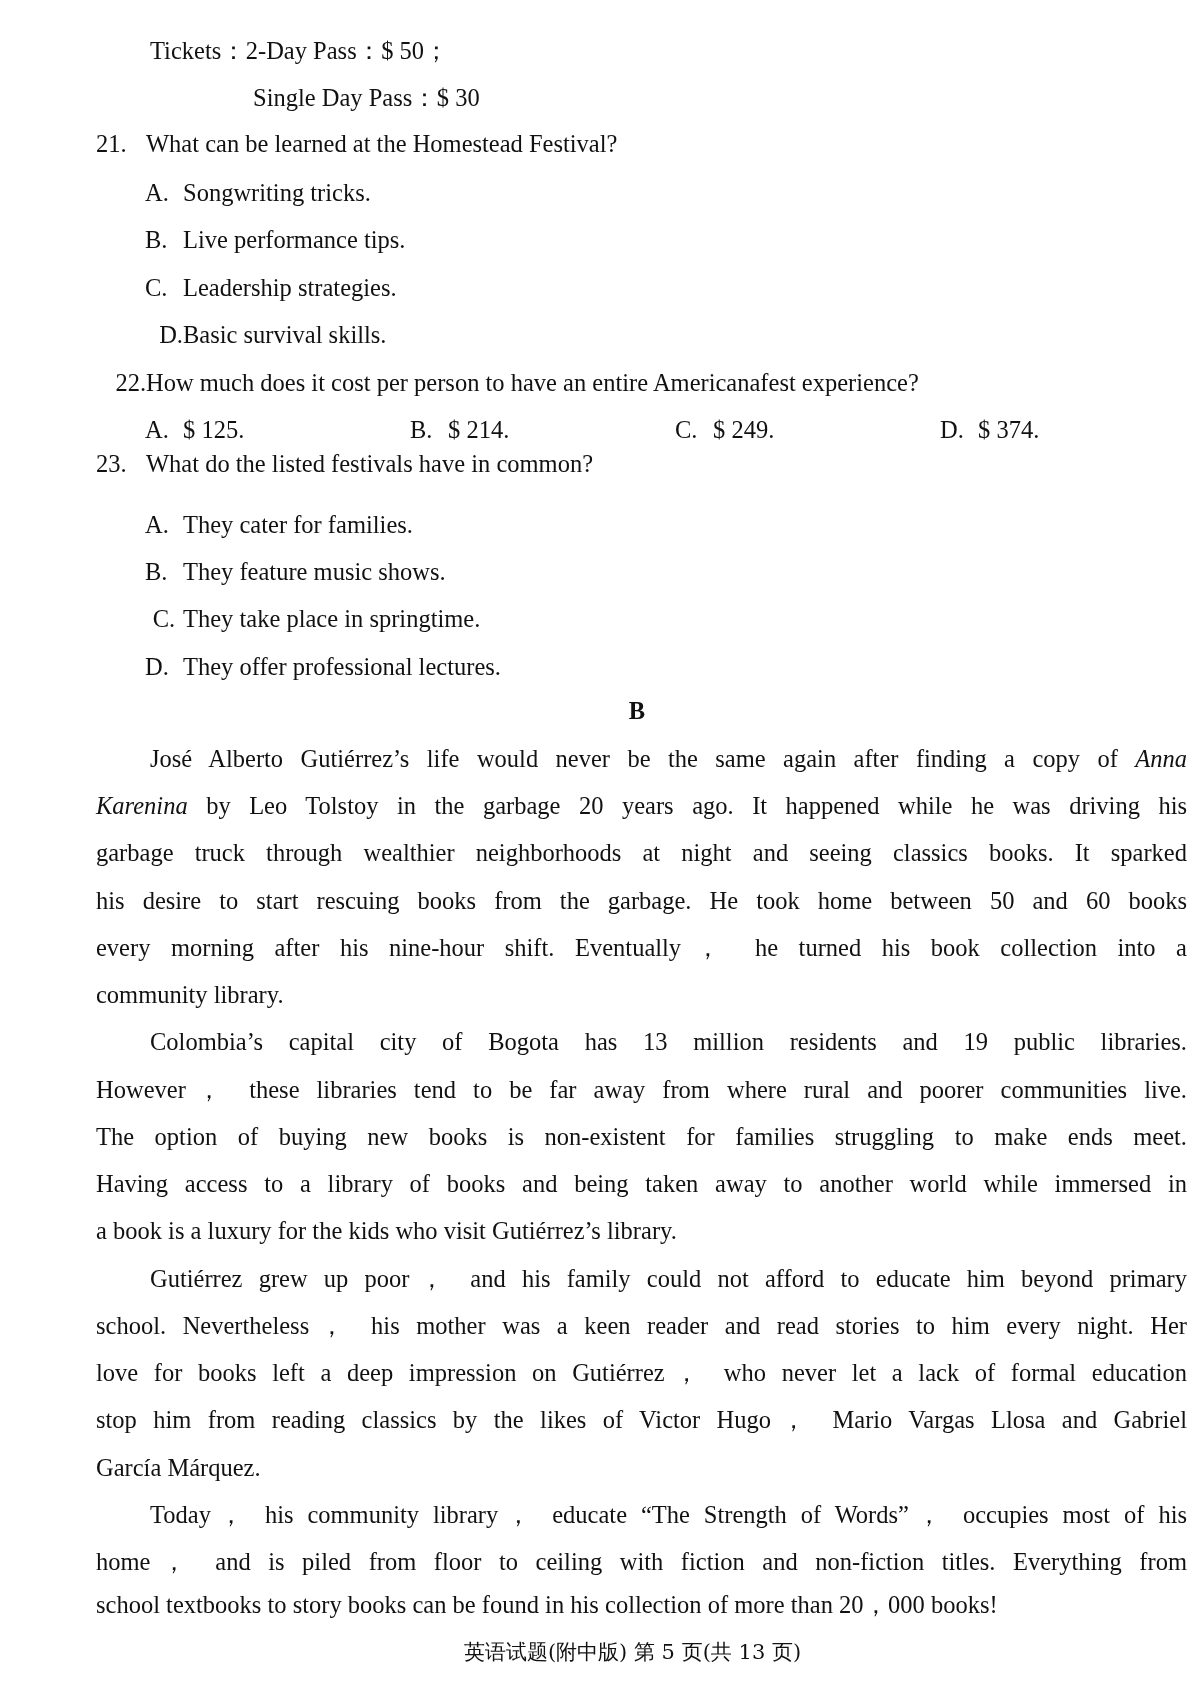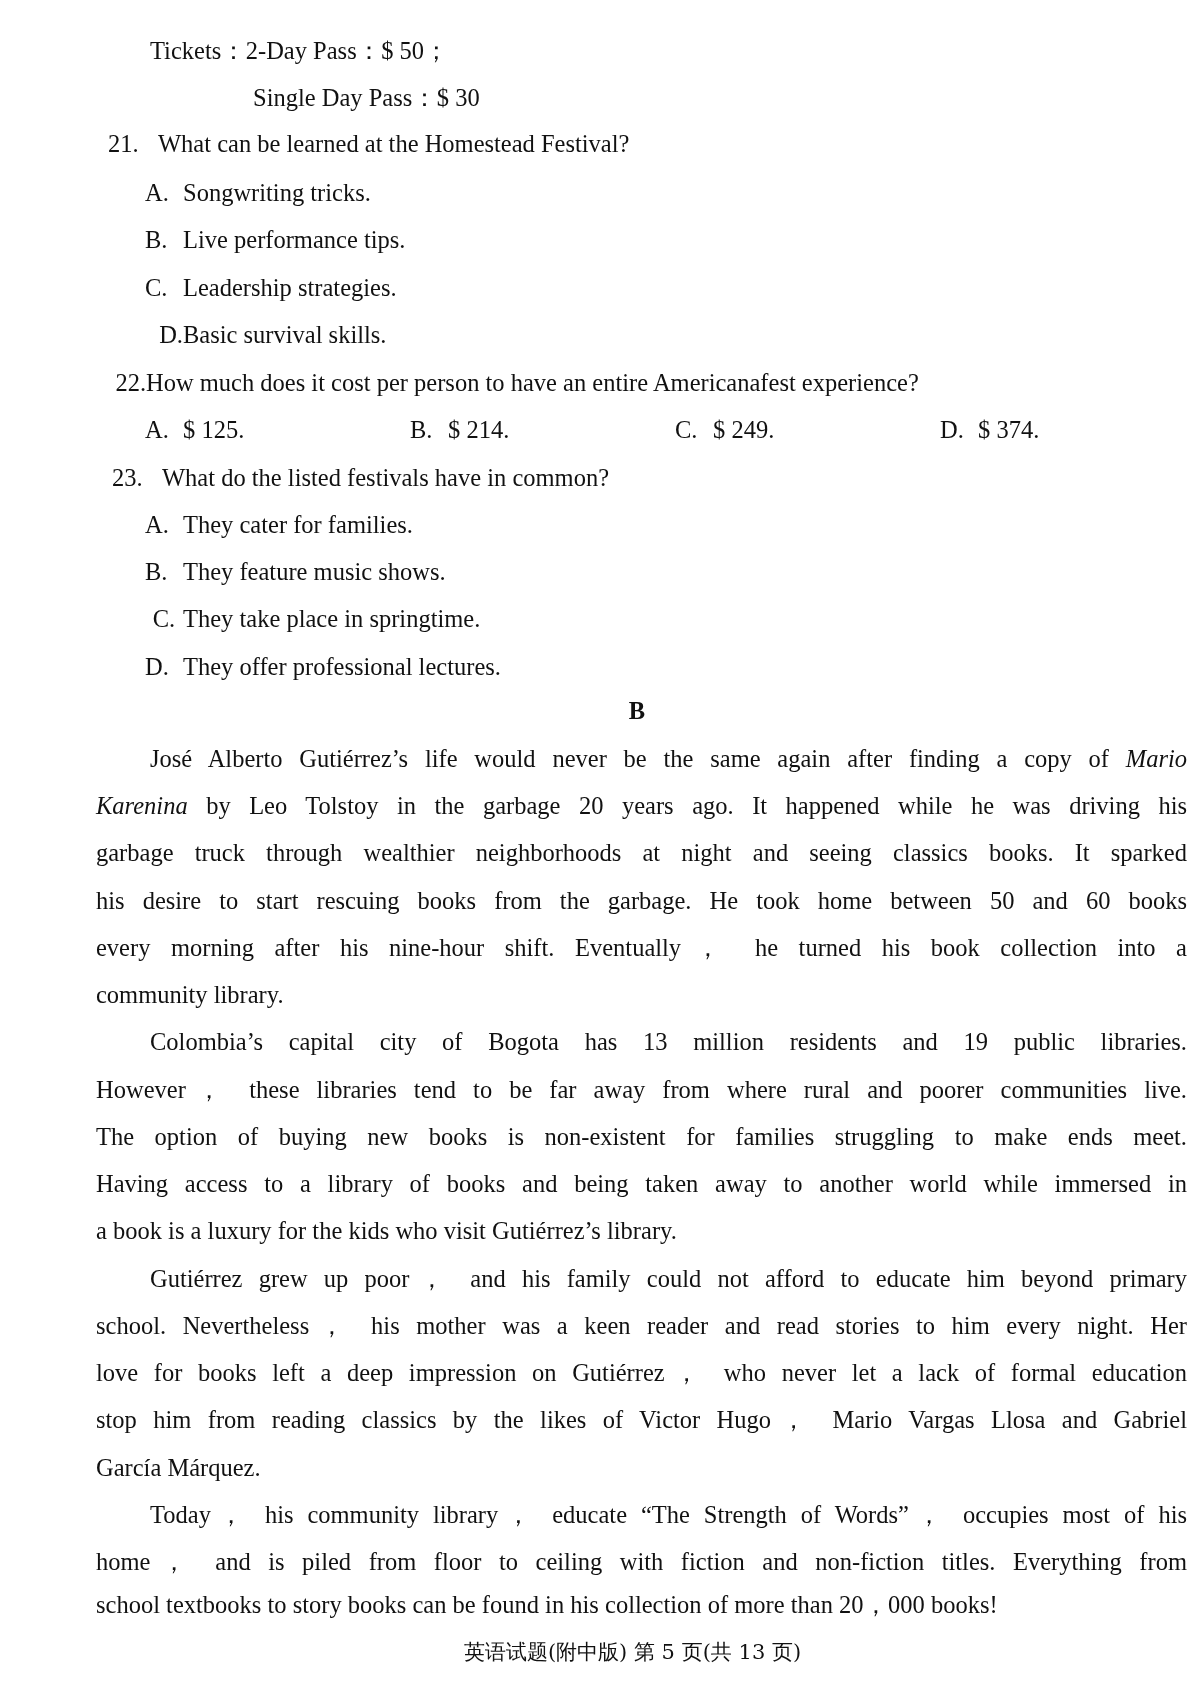--- a/index.html
+++ b/index.html
@@ -37,51 +37,51 @@
     font-family: "DejaVu Serif", serif;
   }
   i { font-style: italic; }
 </style>
 </head>
 <body>
 
 <div class="line" style="left:150px; top:27px;"><span>Tickets：2-Day Pass：$ 50；</span></div>
 <div class="line" style="left:253px; top:74px;"><span>Single Day Pass：$ 30</span></div>
 
-<div class="line" style="left:108px; top:120px;">
+<div class="line" style="left:96px; top:120px;">
   <span class="q-num">21.</span><span>What can be learned at the Homestead Festival?</span>
 </div>
 <div class="line" style="left:145px; top:169px;"><span class="opt-letter">A.</span><span>Songwriting tricks.</span></div>
 <div class="line" style="left:145px; top:216px;"><span class="opt-letter">B.</span><span>Live performance tips.</span></div>
 <div class="line" style="left:145px; top:264px;"><span class="opt-letter">C.</span><span>Leadership strategies.</span></div>
 <div class="line" style="left:145px; top:311px;text-align:right;"><span class="opt-letter">D.</span><span>Basic survival skills.</span></div>
 
 <div class="line" style="left:96px; top:359px;text-align:right;">
   <span class="q-num">22.</span><span>How much does it cost per person to have an entire Americanafest experience?</span>
 </div>
 <div class="opts-row" style="top:406px;text-decoration:underline;">
   <span class="opt" style="left:0px;"><span class="opt-letter">A.</span><span>$ 125.</span></span>
   <span class="opt" style="left:265px;"><span class="opt-letter">B.</span><span>$ 214.</span></span>
   <span class="opt" style="left:530px;"><span class="opt-letter">C.</span><span>$ 249.</span></span>
   <span class="opt" style="left:795px;"><span class="opt-letter">D.</span><span>$ 374.</span></span>
 </div>
 
-<div class="line" style="left:96px; top:454px;margin-left:16px;">
+<div class="line" style="left:96px; top:440px;">
   <span class="q-num">23.</span><span>What do the listed festivals have in common?</span>
 </div>
 <div class="line" style="left:145px; top:501px;"><span class="opt-letter">A.</span><span>They cater for families.</span></div>
 <div class="line" style="left:145px; top:548px;"><span class="opt-letter">B.</span><span>They feature music shows.</span></div>
 <div class="line" style="left:145px; top:595px;text-align:center;"><span class="opt-letter">C.</span><span>They take place in springtime.</span></div>
 <div class="line" style="left:145px; top:643px;"><span class="opt-letter">D.</span><span>They offer professional lectures.</span></div>
 
 <div class="heading-b" style="top:687px;">B</div>
 
 <div>
 
-  <div class="just" style="top: 735px; left: 150px; width: 1037px; white-space: normal;"><span>José Alberto Gutiérrez’s life would never be the same again after finding a copy of</span> <i>Mario</i></div>
+  <div class="just" style="top: 735px; left: 150px; width: 1037px; white-space: normal;"><span>José Alberto Gutiérrez’s life would never be the same again after finding a copy of</span> <i>Anna</i></div>
   <div class="just" style="top: 782px; white-space: normal;"><i>Karenina</i> <span>by Leo Tolstoy in the garbage 20 years ago.  It happened while he was driving his</span></div>
   <div class="just" style="top: 829px; white-space: normal;"><span>garbage truck through wealthier neighborhoods at night and seeing classics books.  It sparked</span></div>
   <div class="just" style="top: 877px; white-space: normal;"><span>his desire to start rescuing books from the garbage.  He took home between 50 and 60 books</span></div>
   <div class="just" style="top: 924px; white-space: normal;"><span>every morning after his nine-hour shift.  Eventually， he turned his book collection into a</span></div>
   <div class="just last" style="top: 971px; white-space: normal;"><span>community library.</span></div>
 
   <div class="just" style="top: 1018px; left: 150px; width: 1037px; white-space: normal;"><span>Colombia’s capital city of Bogota has 13 million residents and 19 public libraries.</span></div>
   <div class="just" style="top: 1066px; white-space: normal;"><span>However， these libraries tend to be far away from where rural and poorer communities live.</span></div>
   <div class="just" style="top: 1113px; white-space: normal;"><span>The option of buying new books is non-existent for families struggling to make ends meet.</span></div>
   <div class="just" style="top: 1160px; white-space: normal;"><span>Having access to a library of books and being taken away to another world while immersed in</span></div>

